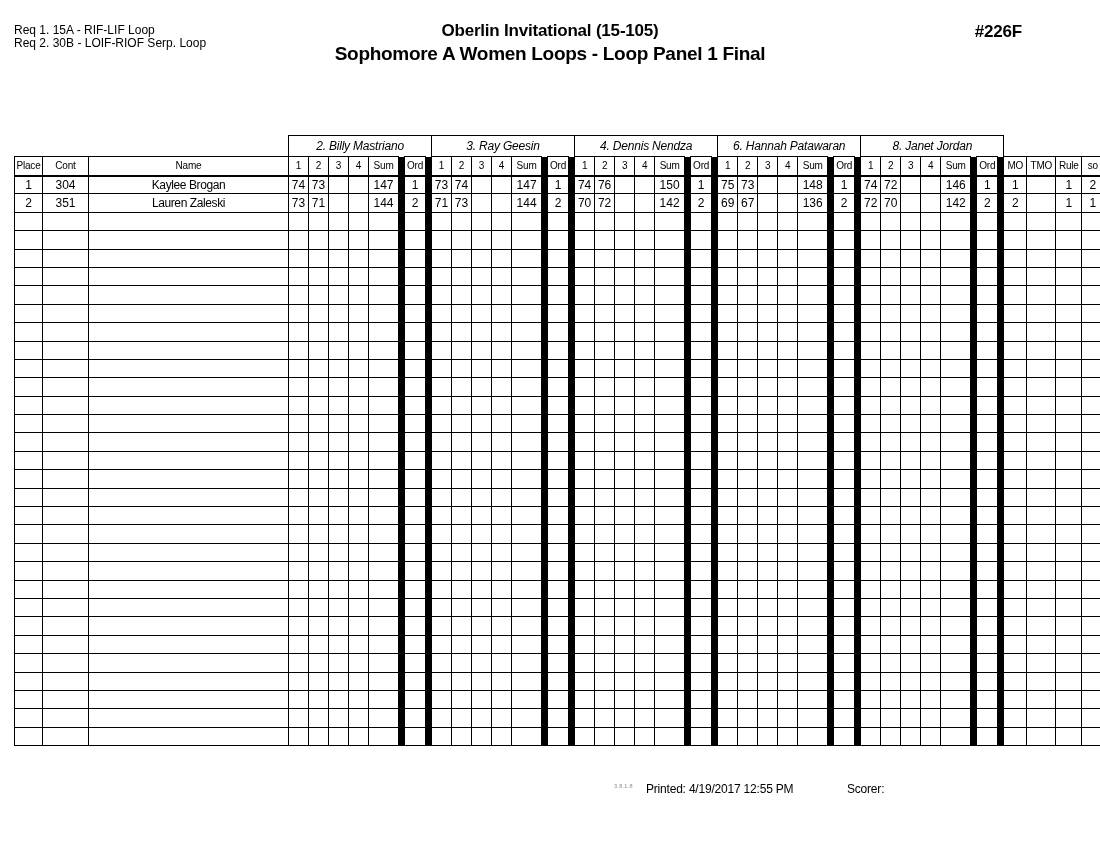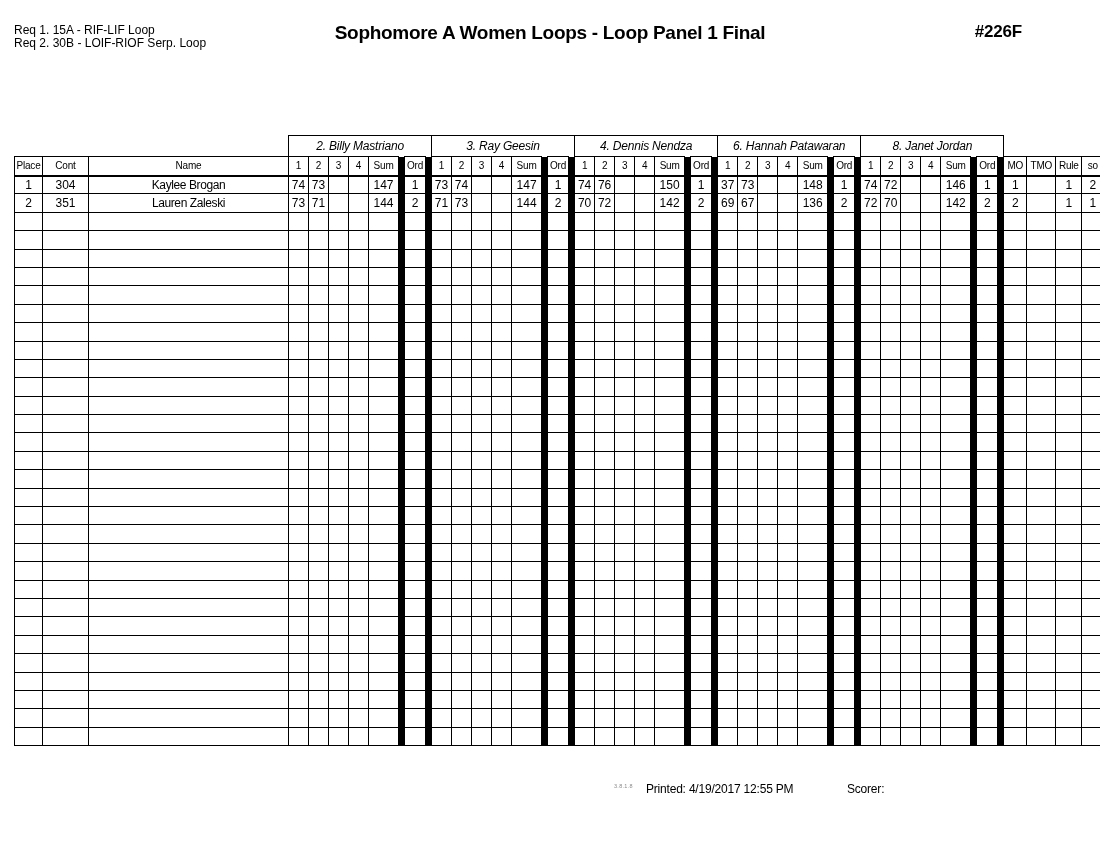--- a/index.html
+++ b/index.html
@@ -207,20 +207,21 @@
 </style>
 </head>
 <body>
 
 <div id="reqs">
   <div>Req 1.  15A - RIF-LIF Loop</div>
   <div>Req 2.  30B - LOIF-RIOF Serp. Loop</div>
 </div>
 
 <div id="header">
+  <div id="meet-title">Oberlin Invitational (15-105)</div>
   <div id="event-title">Sophomore A Women Loops - Loop Panel 1 Final</div>
 </div>
 <div id="event-code">#226F</div>
 
 <div id="sheet">
   <table class="grid">
     <colgroup>
       <col style="width:28px">
       <col style="width:46px">
       <col style="width:200px">
@@ -355,21 +356,21 @@
           <td class="c-ord">1</td>
           <td class="bar"></td>
           <td class="c-score">74</td>
           <td class="c-score">76</td>
           <td class="c-score"></td>
           <td class="c-score"></td>
           <td class="c-sum">150</td>
           <td class="bar"></td>
           <td class="c-ord">1</td>
           <td class="bar"></td>
-          <td class="c-score">37</td>
+          <td class="c-score">75</td>
           <td class="c-score">73</td>
           <td class="c-score"></td>
           <td class="c-score"></td>
           <td class="c-sum">148</td>
           <td class="bar"></td>
           <td class="c-ord">1</td>
           <td class="bar"></td>
           <td class="c-score">74</td>
           <td class="c-score">72</td>
           <td class="c-score"></td>

